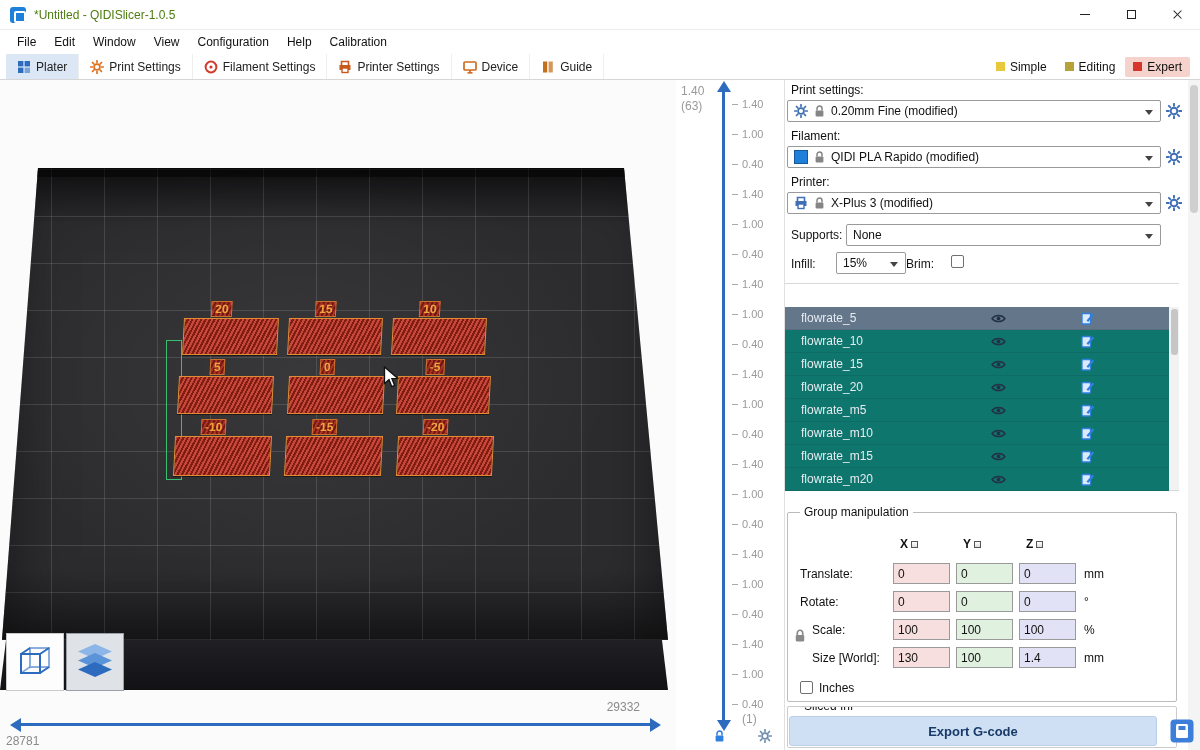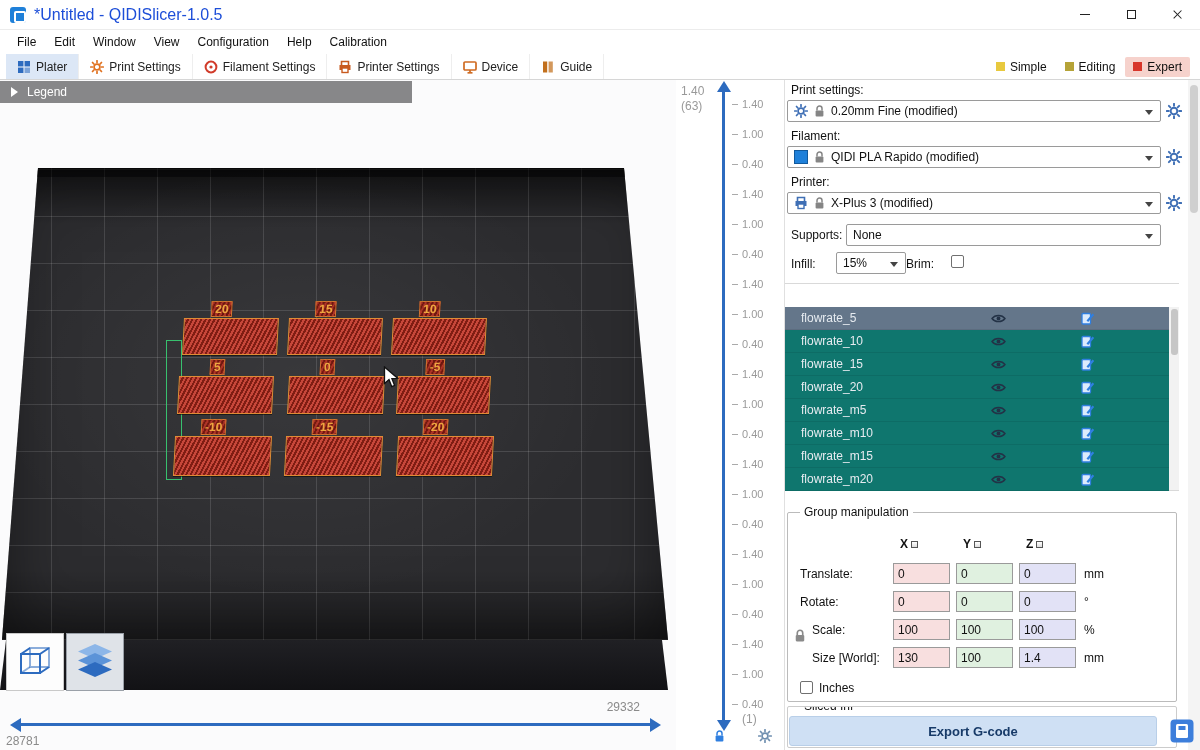--- a/index.html
+++ b/index.html
@@ -4,21 +4,21 @@
 <style>
   * { box-sizing: border-box; margin: 0; padding: 0; }
   html,body { width:1200px; height:750px; overflow:hidden; }
   body { font-family:"Liberation Sans","DejaVu Sans",sans-serif; font-size:12px; background:#fff; color:#111; position:relative; }
   .window { position:absolute; inset:0; }
 
   
   .titlebar { position:absolute; left:0; top:0; width:1200px; height:30px; background:#fff; display:flex; align-items:center; border-bottom:1px solid #ececec; }
   .app-icon { width:16px; height:16px; margin:0 8px 0 10px; background:#1f80d9; border-radius:3px; position:relative; }
   .app-icon::after { content:''; position:absolute; left:4px; top:4px; width:8px; height:8px; border:2px solid #fff; border-radius:2px; }
-  .title { font-size:16px; color:#1d4ed8; }
+  .title { font-size:12px; color:#4d7c0f; }
   .win-controls { margin-left:auto; display:flex; height:30px; }
   .win-btn { width:46px; height:30px; display:flex; align-items:center; justify-content:center; }
   .glyph-min { width:10px; height:1px; background:#222; }
   .glyph-max { width:9px; height:9px; border:1px solid #222; }
   .glyph-close { position:relative; width:11px; height:11px; }
   .glyph-close::before,.glyph-close::after { content:''; position:absolute; left:5px; top:0; width:1.3px; height:11px; background:#222; }
   .glyph-close::before { transform:rotate(45deg); } .glyph-close::after { transform:rotate(-45deg); }
 
   
   .menubar { position:absolute; left:0; top:30px; width:1200px; height:24px; background:#fff; display:flex; align-items:center; padding-left:8px; }
@@ -246,24 +246,20 @@
           <span>Editing</span>
         </span>
         <span class="mode active">
           <span class="mode-dot" style="background: rgb(216, 53, 42);"></span>
           <span>Expert</span>
         </span>
       </div>
   </div>
 
   <div class="viewport">
-    <div class="legend-bar">
-      <span class="legend-tri"></span>
-      <span>Legend</span>
-    </div>
     <div class="bed"></div>
     <div class="bed-front"></div>
     <div id="slabs">
         <div class="slab" style="left: 183px; top: 238px; width: 95px; height: 37px;"></div>
         <div class="flow-label" style="left: 222.5px; top: 221px;">20</div>
         <div class="slab" style="left: 288px; top: 238px; width: 94px; height: 37px;"></div>
         <div class="flow-label" style="left: 327px; top: 221px;">15</div>
         <div class="slab" style="left: 392px; top: 238px; width: 94px; height: 37px;"></div>
         <div class="flow-label" style="left: 431px; top: 221px;">10</div>
         <div class="slab" style="left: 178px; top: 296px; width: 95px; height: 38px;"></div>

